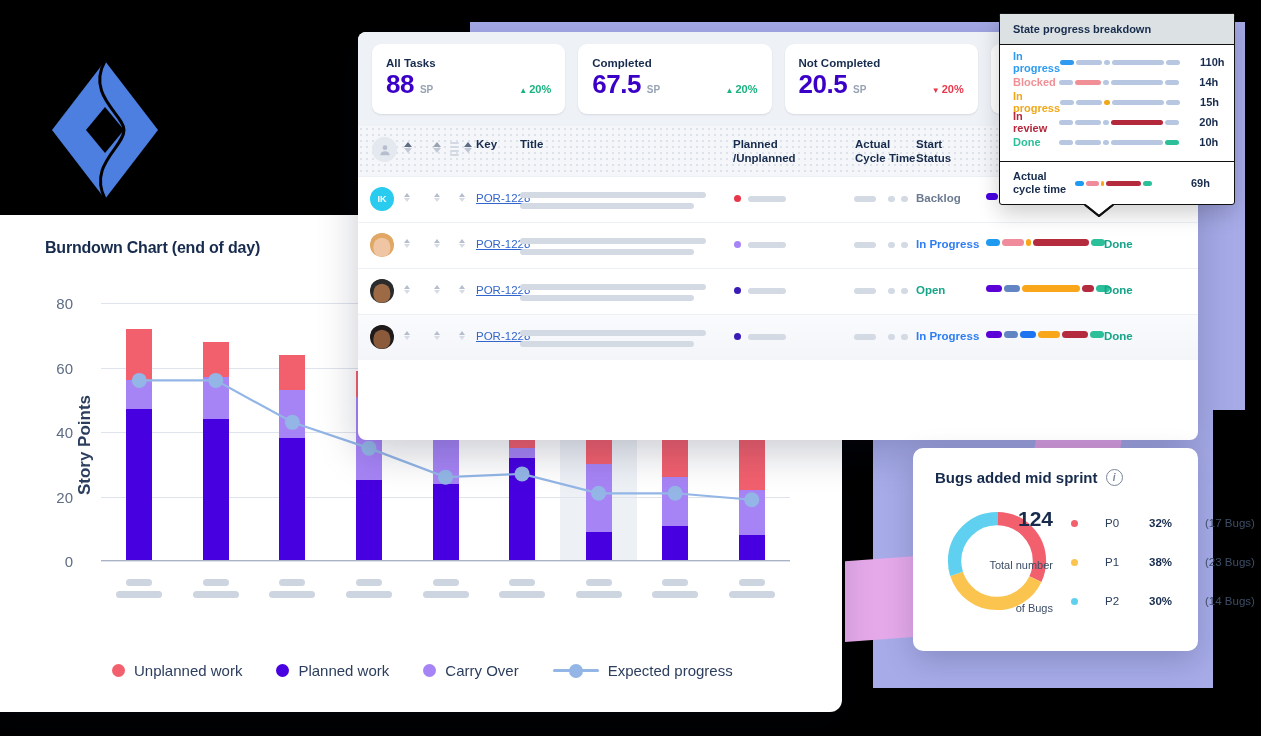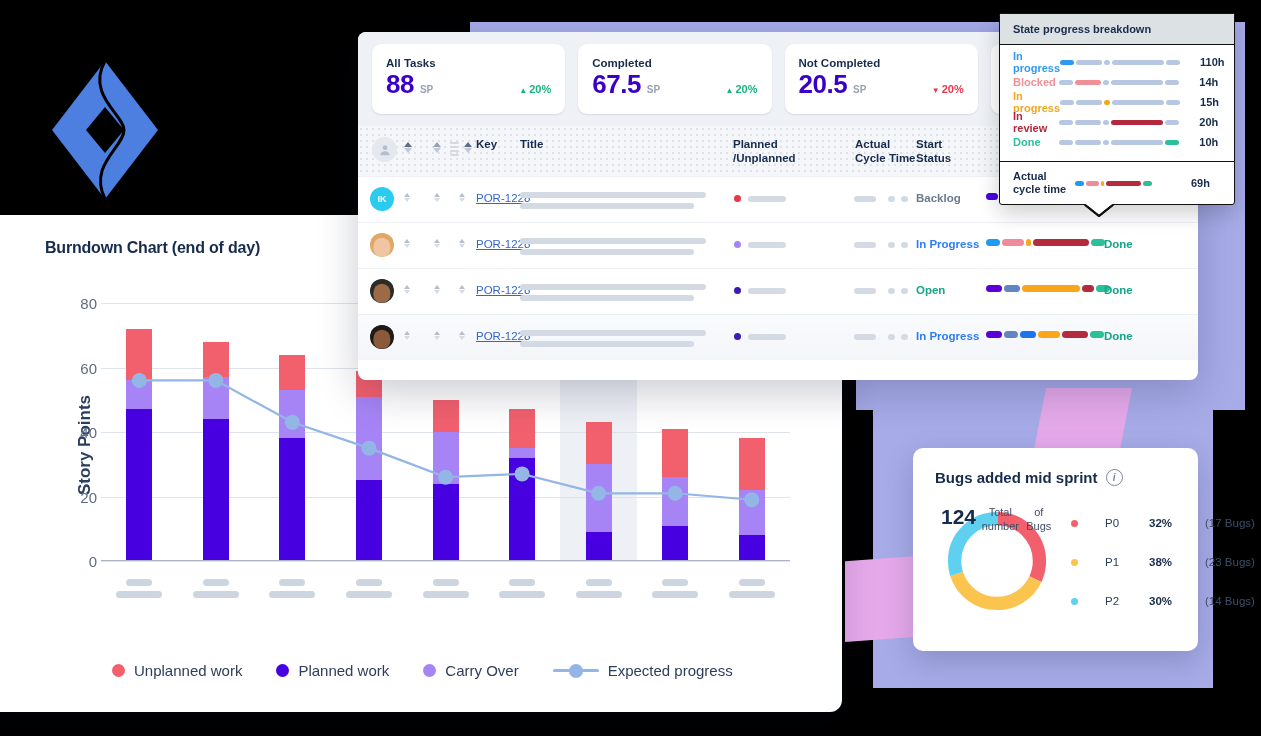--- a/index.html
+++ b/index.html
@@ -32,21 +32,21 @@
   #burndown-title{position:absolute;left:63px;top:24px;font-size:16px;
                   font-weight:bold;color:#172B4D;letter-spacing:-.2px;}
 
   #chart-area{position:absolute;left:63px;top:80px;width:745px;height:300px;}
   .y-axis-label{position:absolute;left:-10px;top:50%;
                 transform:translateY(-50%) rotate(-90deg);
                 transform-origin:center;font-size:17px;font-weight:bold;
                 color:#2C3E5D;white-space:nowrap;}
   .plot{position:absolute;left:56px;top:8px;right:0;bottom:34px;}
   .gridline{position:absolute;left:0;right:0;height:1px;background:#DFE3EC;}
-  .ytick{position:absolute;right:100%;margin-right:4px;transform:translateY(-50%);
+  .ytick{position:absolute;right:100%;margin-right:28px;transform:translateY(-50%);
          font-size:15px;color:#5E6C84;}
   .axis-base{position:absolute;left:0;right:0;bottom:0;height:1px;background:#AAB3C4;}
   .hl-band{position:absolute;top:-8px;bottom:0;background:#EDF0F5;}
 
   .bars{position:absolute;inset:0;}
   .bar-col{position:absolute;bottom:0;width:26px;}
   .seg{position:absolute;left:0;width:100%;}
   .seg.planned  {background:#4700E0;}
   .seg.carry    {background:#A684F5;}
   .seg.unplanned{background:#F2606E;}
@@ -64,21 +64,21 @@
   .lg{display:flex;align-items:center;gap:9px;font-size:15px;color:#2C3E5D;}
   .lg .dot{width:13px;height:13px;border-radius:50%;}
   .lg .lineicon{position:relative;width:46px;height:13px;}
   .lg .lineicon:before{content:"";position:absolute;left:0;right:0;top:5px;
        height:3px;background:#93B6E6;border-radius:2px;}
   .lg .lineicon:after{content:"";position:absolute;left:50%;top:0;
        transform:translateX(-50%);width:14px;height:14px;border-radius:50%;
        background:#93B6E6;}
 
   
-  #table-panel{left:358px;top:32px;width:840px;height:348px;border-radius:8px;
+  #table-panel{left:358px;top:32px;width:840px;height:408px;border-radius:8px;
                overflow:hidden;box-shadow:0 12px 40px rgba(13,20,50,.22);}
   #stat-strip{position:absolute;left:0;top:0;width:100%;height:94px;
               background:#EEF1F6;display:flex;gap:13px;padding:12px 14px;
               box-sizing:border-box;}
   .stat-card{flex:1;background:#fff;border-radius:9px;padding:13px 14px;
              box-sizing:border-box;box-shadow:0 1px 2px rgba(13,20,50,.10);
              position:relative;min-width:0;}
   .stat-label{font-size:11.5px;font-weight:bold;color:#172B4D;margin-bottom:2px;
               white-space:nowrap;}
   .stat-row{display:flex;align-items:flex-end;}
@@ -162,22 +162,22 @@
 
   
   #bugs-panel{left:913px;top:448px;width:285px;height:203px;
               box-shadow:0 10px 30px rgba(13,20,50,.20);}
   #bugs-title{position:absolute;left:22px;top:21px;font-size:15px;font-weight:bold;
               color:#172B4D;display:flex;align-items:center;gap:8px;}
   .info-ico{width:15px;height:15px;border-radius:50%;border:1.3px solid #7A8699;
             color:#7A8699;font-size:10px;font-weight:bold;display:flex;
             align-items:center;justify-content:center;font-style:italic;}
   #donut-wrap{position:absolute;left:28px;top:57px;width:112px;height:112px;}
-  #donut-center{position:absolute;inset:0;display:flex;flex-direction:row;
-                align-items:flex-start;justify-content:center;text-align:center;}
+  #donut-center{position:absolute;inset:0;display:flex;flex-direction:column;
+                align-items:flex-end;justify-content:center;text-align:center;gap:28px;}
   #donut-total{font-size:21px;font-weight:bold;color:#172B4D;line-height:1.1;}
   .donut-sub{font-size:11px;color:#3D4D66;line-height:1.3;}
   #bugs-legend{position:absolute;left:158px;top:62px;}
   .bl{display:flex;align-items:center;height:26px;margin-bottom:13px;font-size:11.5px;
       color:#2C3E5D;white-space:nowrap;gap:20px;}
   .bl .dot{width:7px;height:7px;border-radius:50%;margin-right:7px;}
   .bl .nm{width:24px;}
   .bl .pc{font-weight:bold;color:#172B4D;width:36px;}
   .bl .ct{color:#3D4D66;}
 

